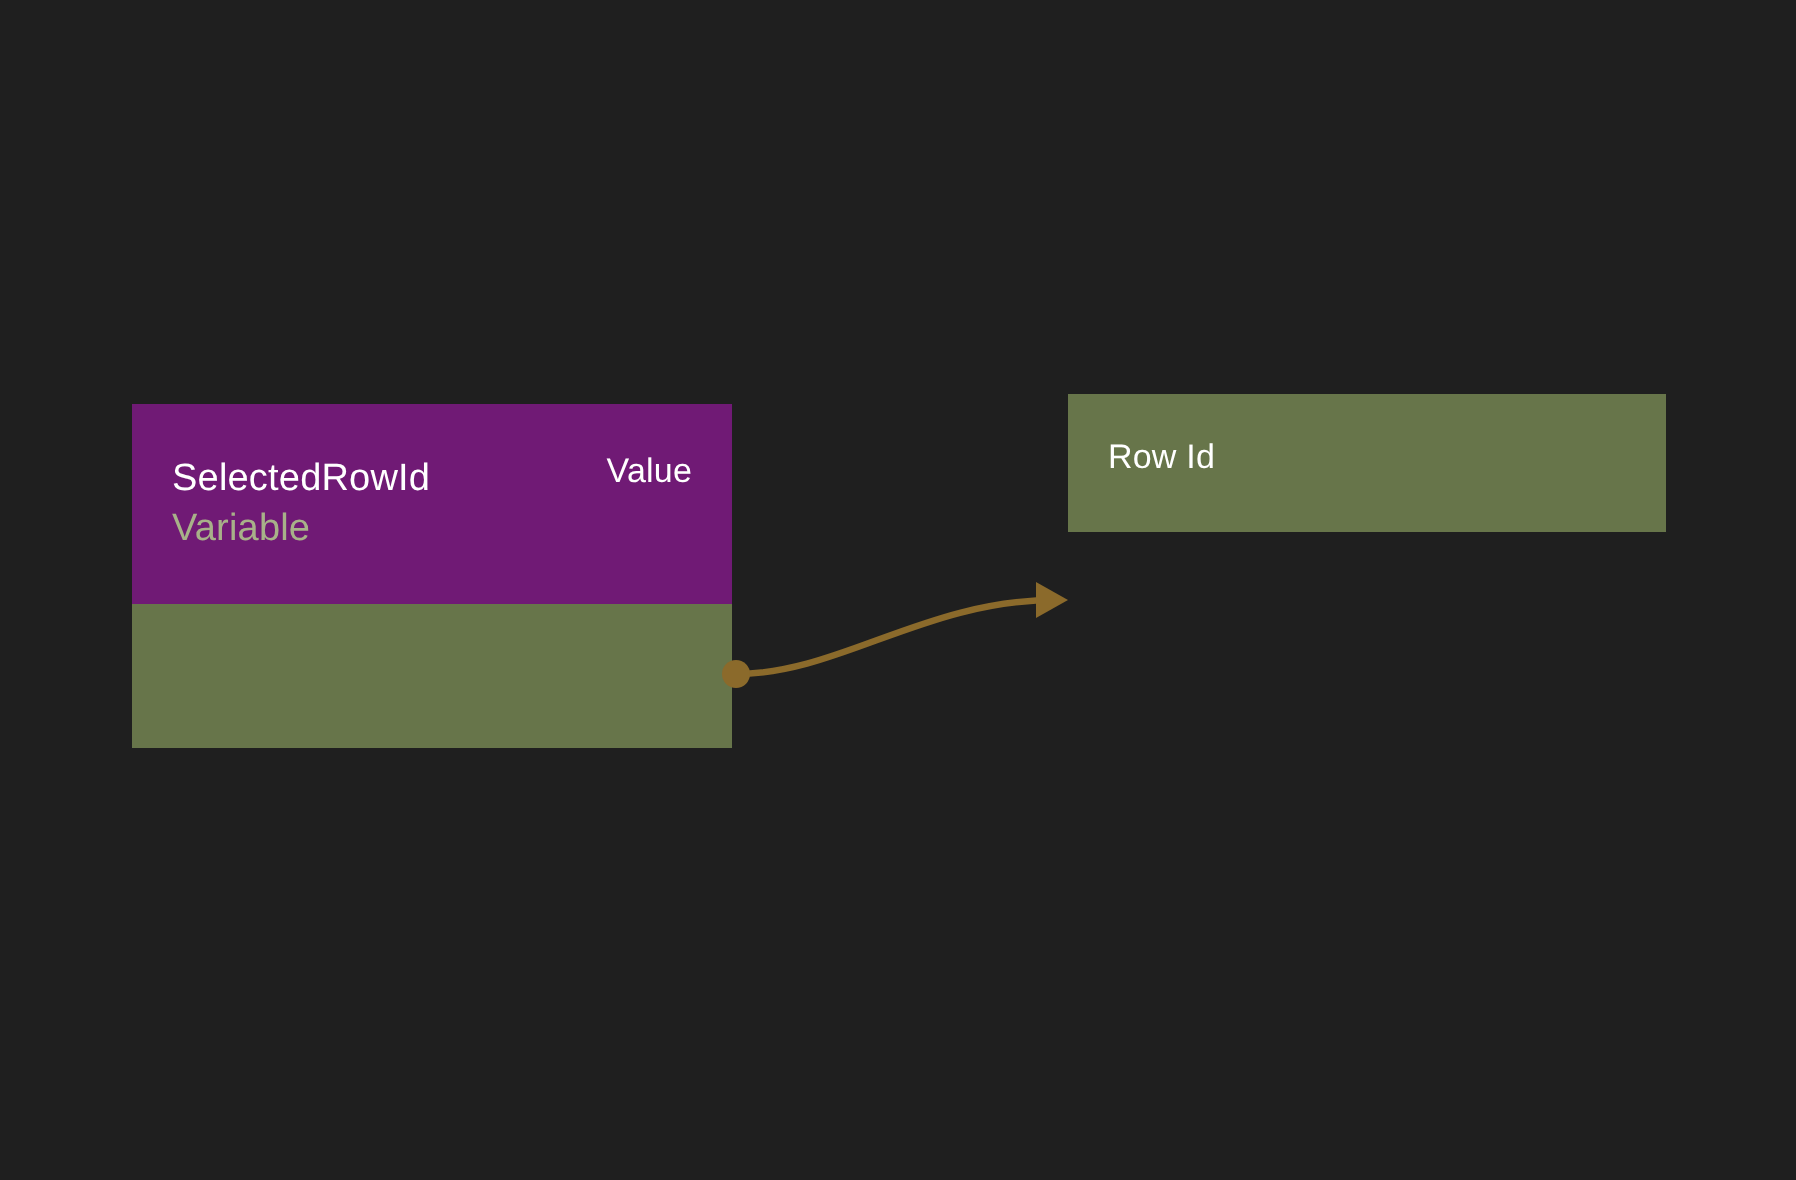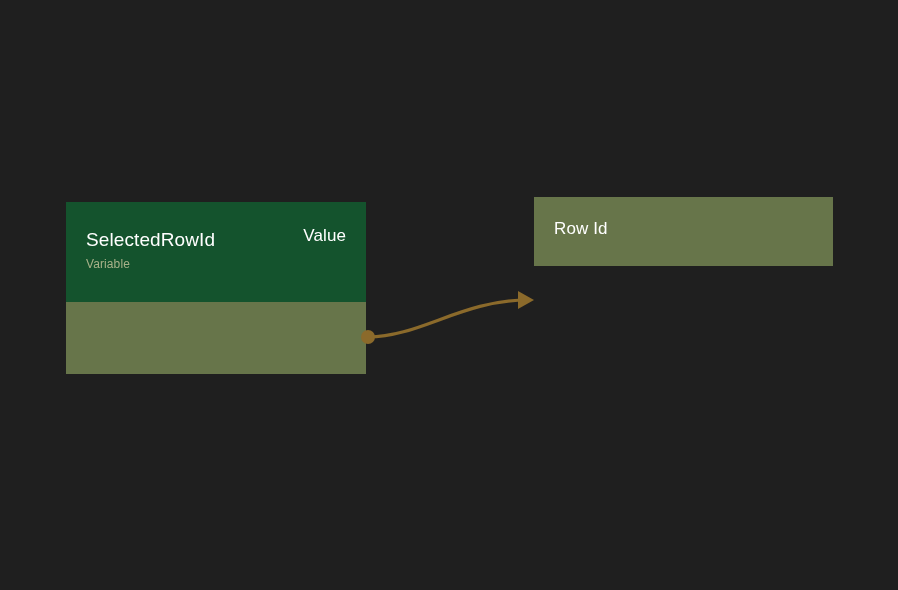--- a/index.html
+++ b/index.html
@@ -28,36 +28,36 @@
     pointer-events: none;
   }
   .node {
     position: absolute;
     box-sizing: border-box;
     overflow: hidden;
   }
   .node-header {
     box-sizing: border-box;
     width: 100%;
-    background: #14532d;
+    background: #701a75;
     padding: 0 20px;
     display: flex;
     flex-direction: column;
     justify-content: center;
   }
   .node-title {
     color: #ffffff;
     font-size: 19px;
     line-height: 25px;
     letter-spacing: 0.1px;
     white-space: nowrap;
   }
   .node-subtitle {
     color: #a8b189;
-    font-size: 12px;
+    font-size: 19px;
     line-height: 25px;
     letter-spacing: 0.1px;
     white-space: nowrap;
   }
   .node-body {
     box-sizing: border-box;
     width: 100%;
     background: #67754a;
   }
   .port-row {

